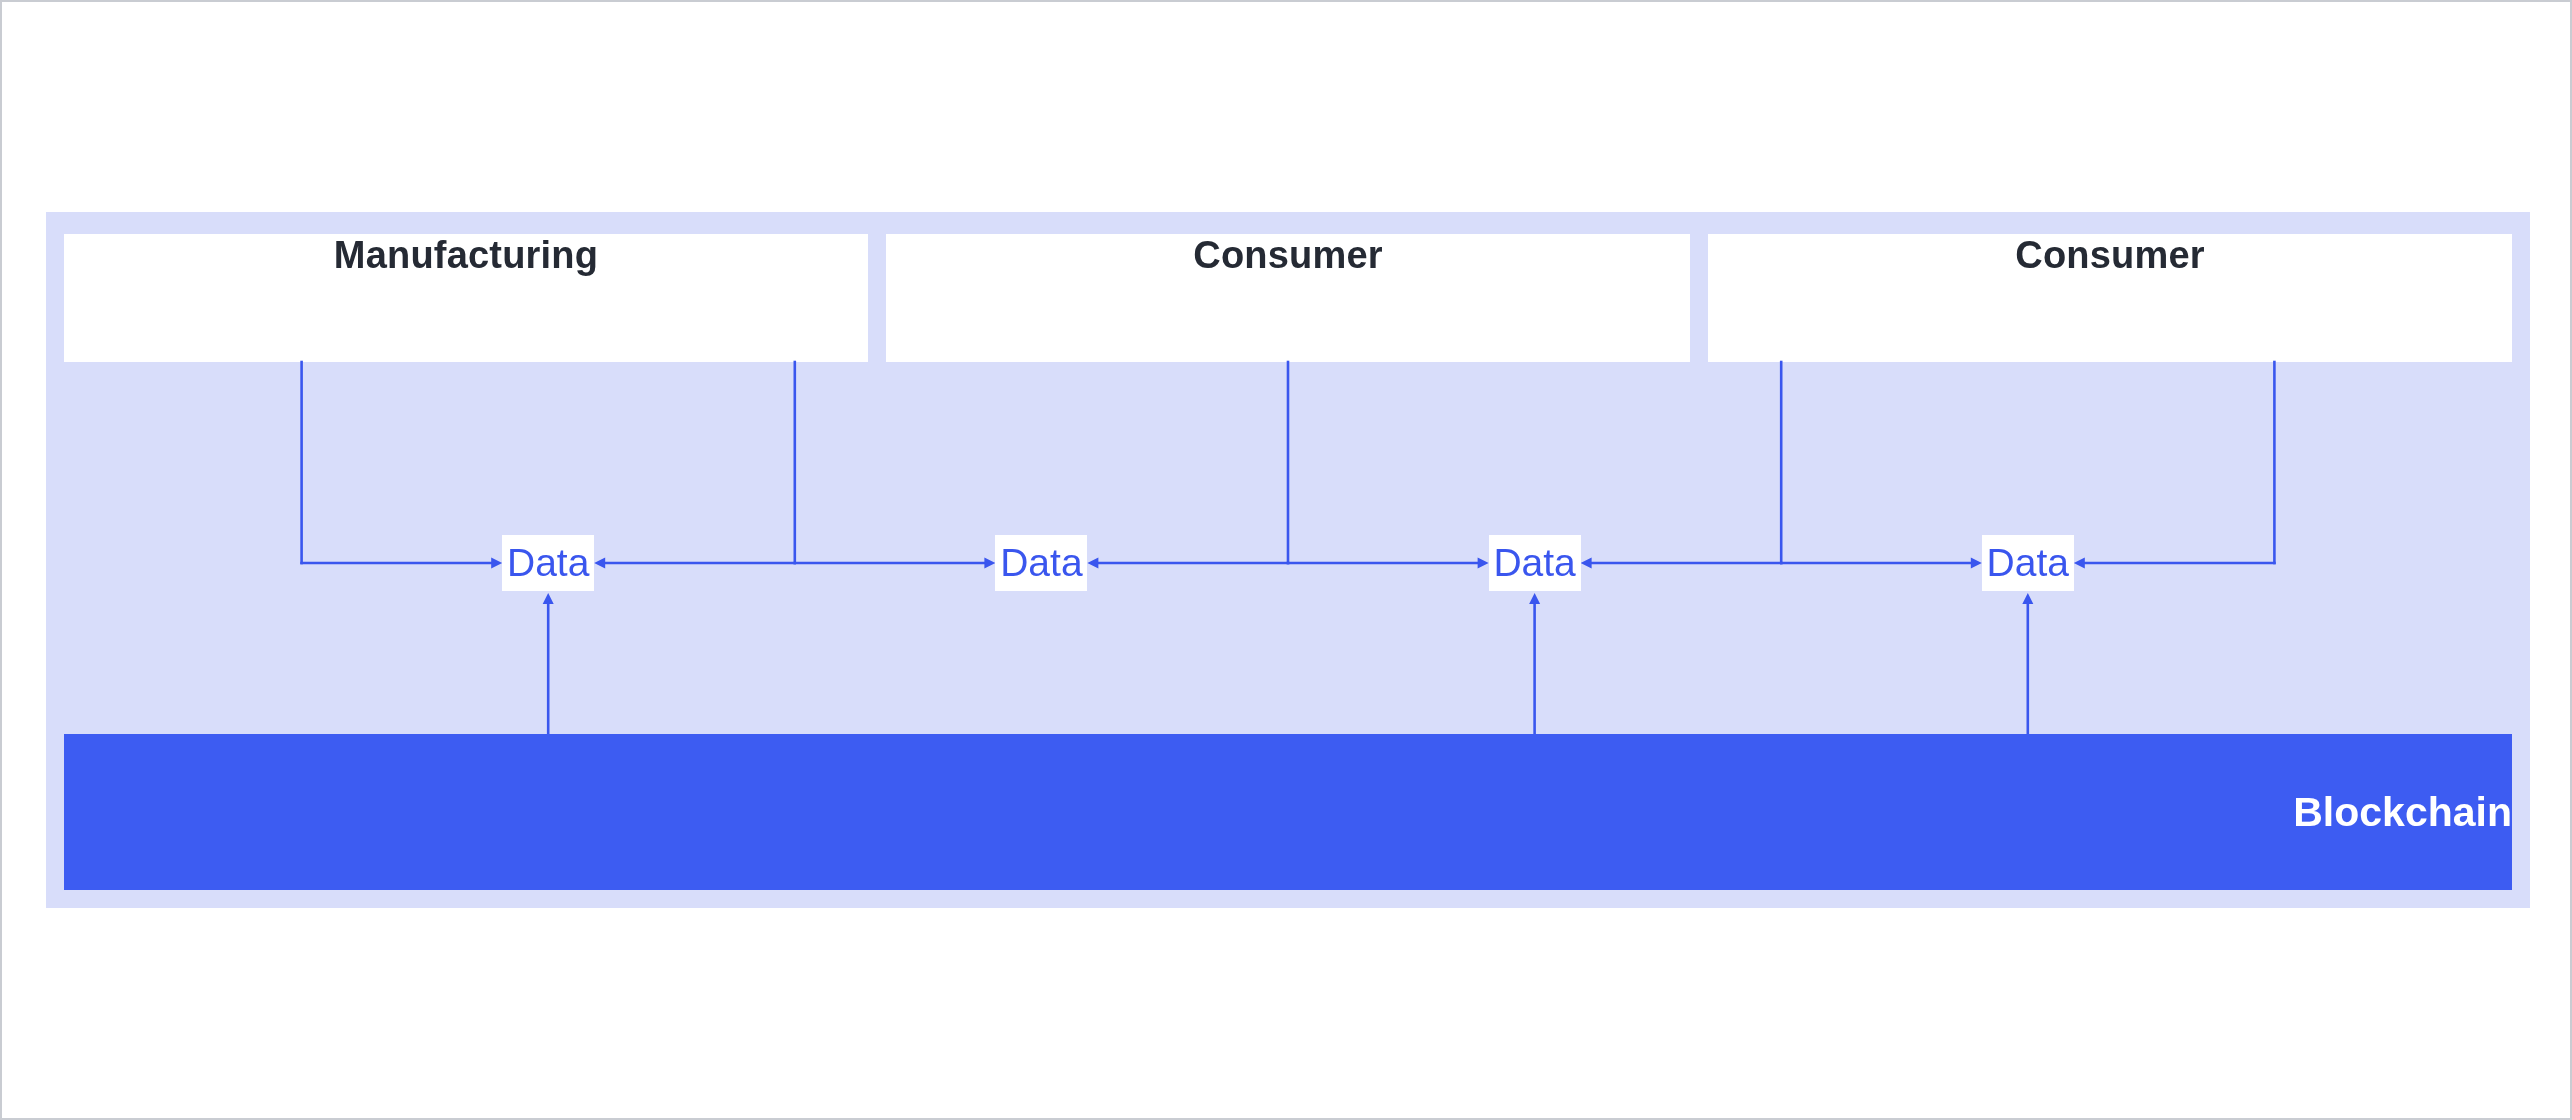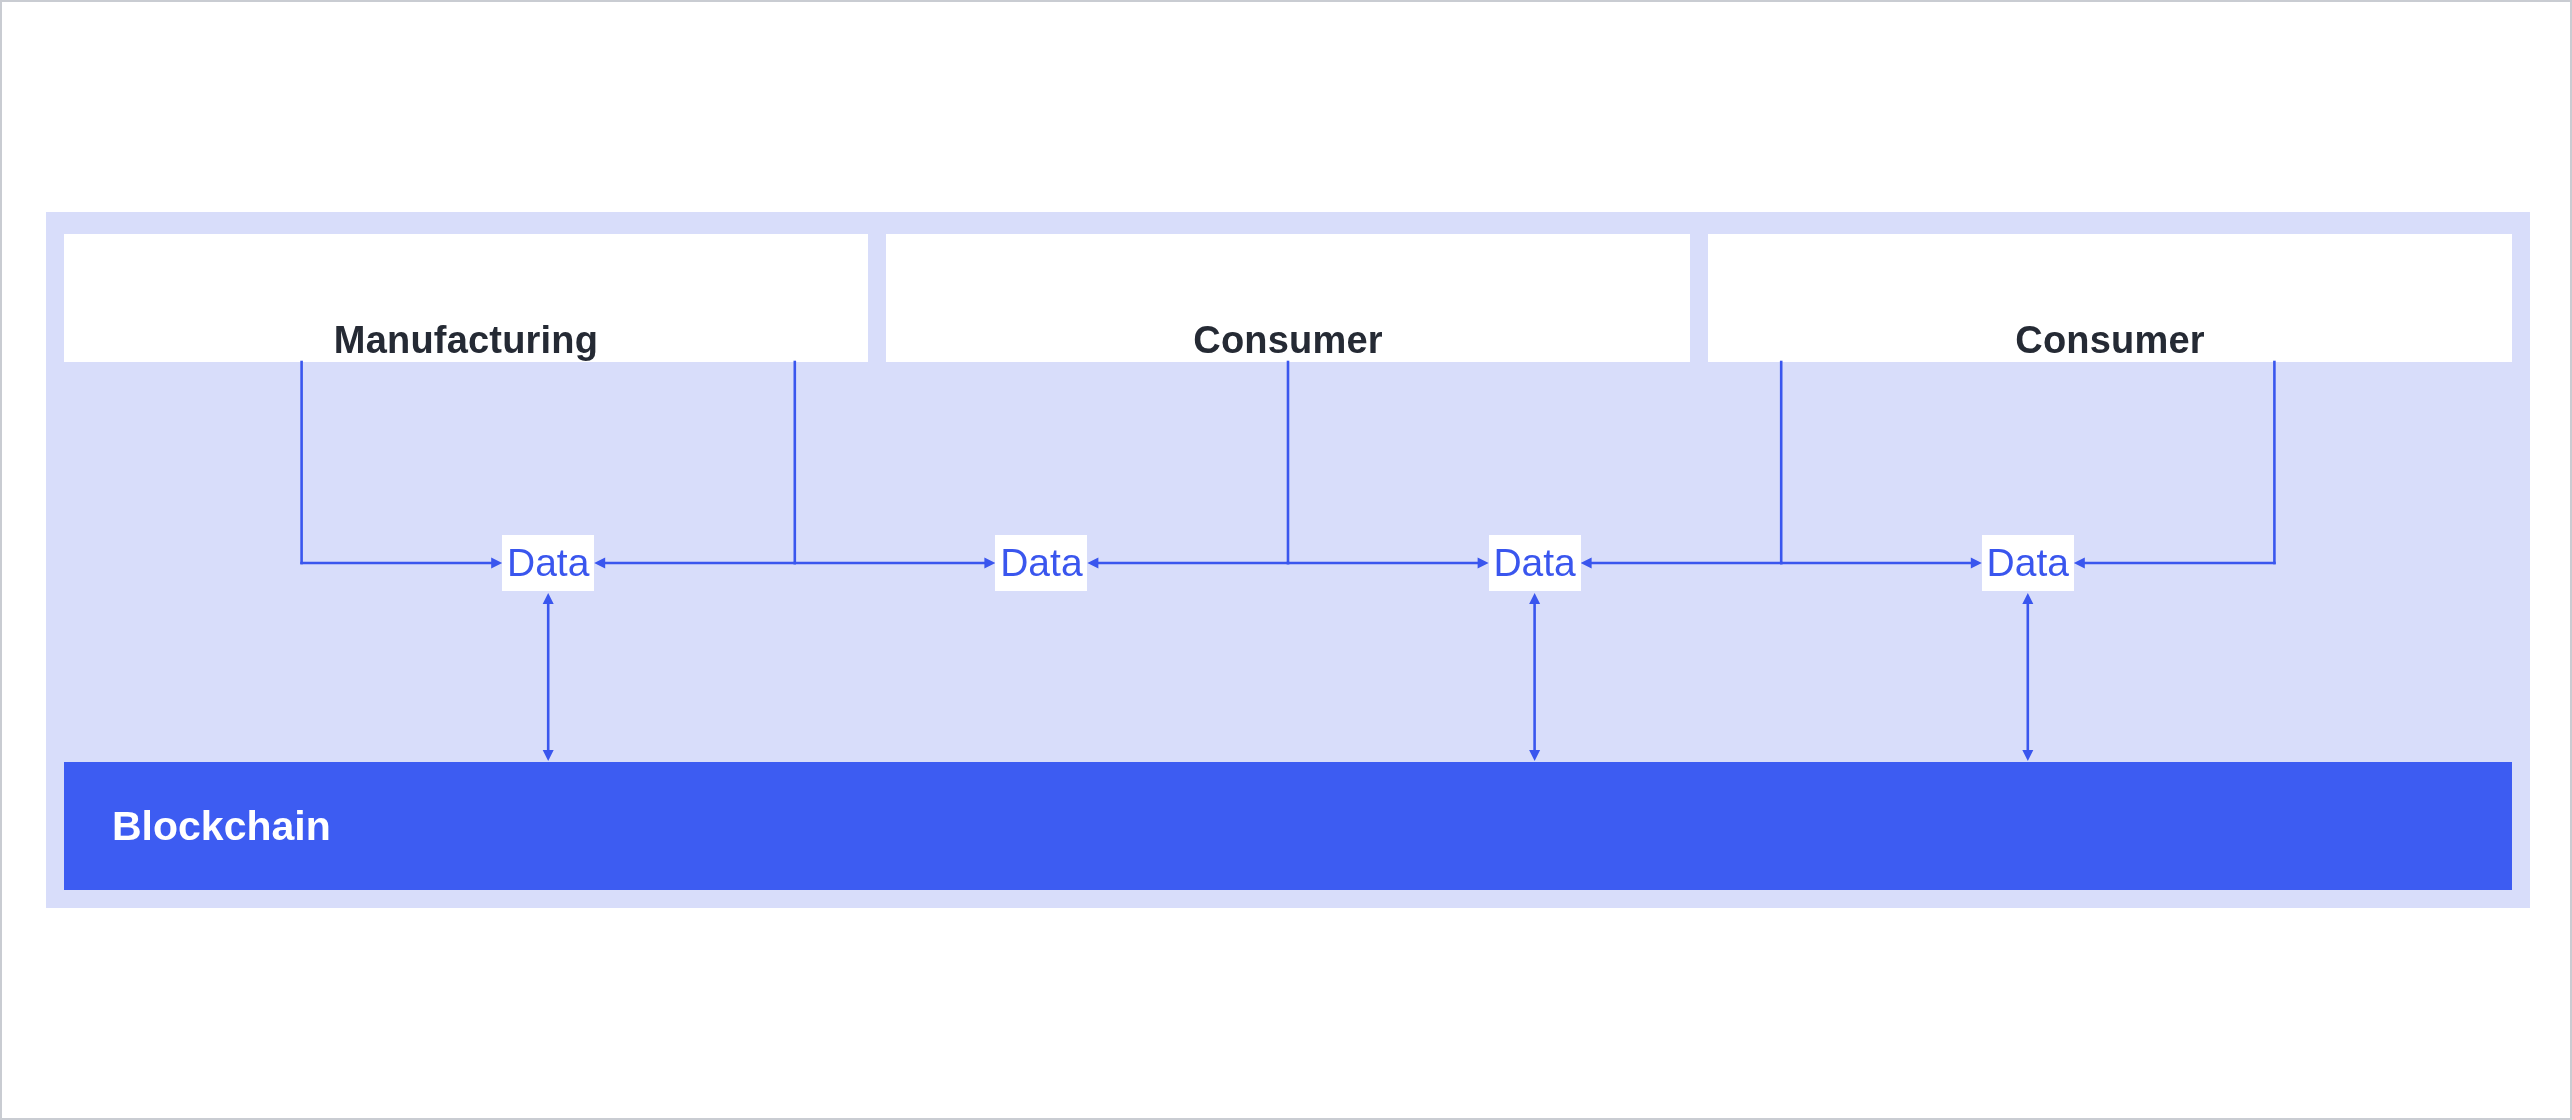--- a/index.html
+++ b/index.html
@@ -31,21 +31,21 @@
     top: 22px;
     height: 128px;
     display: flex;
     gap: 18px;
   }
 
   .stage-box {
     flex: 1 1 0;
     background: var(--node-bg, #ffffff);
     display: flex;
-    align-items: flex-end;
+    align-items: flex-start;
     justify-content: center;
   }
 
   .stage-label {
     font-size: 38px;
     font-weight: 700;
     color: var(--stage-text, #252a34);
     letter-spacing: 0.2px;
   }
 
@@ -72,25 +72,25 @@
     font-size: 39px;
     font-weight: 400;
     color: var(--accent, #3a56ee);
   }
 
   .blockchain-bar {
     position: absolute;
     left: 18px;
     right: 18px;
     bottom: 18px;
-    height: 128px;
+    height: 156px;
     background: var(--bar-bg, #3d5cf2);
     display: flex;
     align-items: center;
-    justify-content: flex-start;
+    justify-content: flex-end;
     padding-left: 48px;
   }
 
   .blockchain-label {
     font-size: 41px;
     font-weight: 700;
     color: var(--bar-text, #ffffff);
   }
 </style>
 </head>

